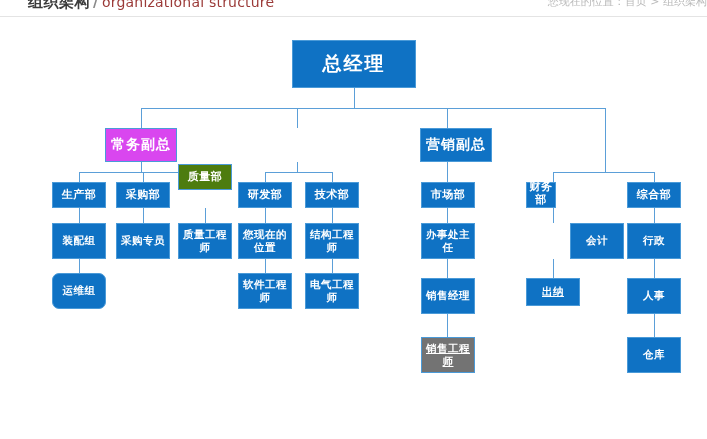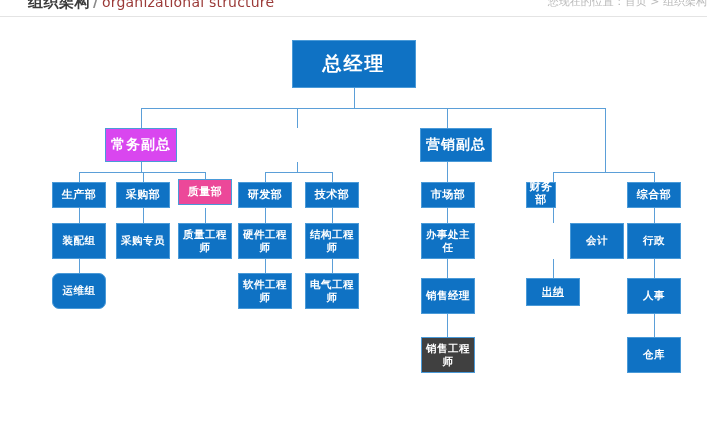--- a/index.html
+++ b/index.html
@@ -153,21 +153,21 @@
     </div>
     <div class="node lv2" style="left: 420px; top: 111px; width: 72px; height: 34px; background: rgb(15, 114, 196); border-color: rgb(74, 154, 216);">
       <span>营销副总</span>
     </div>
     <div class="node lv3" style="left: 52px; top: 165px; width: 54px; height: 26px; background: rgb(15, 114, 196); border-color: rgb(74, 154, 216);">
       <span>生产部</span>
     </div>
     <div class="node lv3" style="left: 116px; top: 165px; width: 54px; height: 26px; background: rgb(15, 114, 196); border-color: rgb(74, 154, 216);">
       <span>采购部</span>
     </div>
-    <div class="node lv3" style="left: 178px; top: 162px; width: 54px; height: 26px; background: #ec4899; border-color: rgb(74, 154, 216);">
+    <div class="node lv3" style="left: 178px; top: 147px; width: 54px; height: 26px; background: #4d7c0f; border-color: rgb(74, 154, 216);">
       <span>质量部</span>
     </div>
     <div class="node lv3" style="left: 238px; top: 165px; width: 54px; height: 26px; background: rgb(15, 114, 196); border-color: rgb(74, 154, 216);">
       <span>研发部</span>
     </div>
     <div class="node lv3" style="left: 305px; top: 165px; width: 54px; height: 26px; background: rgb(15, 114, 196); border-color: rgb(74, 154, 216);">
       <span>技术部</span>
     </div>
     <div class="node lv3" style="left: 421px; top: 165px; width: 54px; height: 26px; background: rgb(15, 114, 196); border-color: rgb(74, 154, 216);">
       <span>市场部</span>
@@ -181,21 +181,21 @@
     <div class="node lv4" style="left: 52px; top: 206px; width: 54px; height: 36px; background: rgb(15, 114, 196); border-color: rgb(74, 154, 216);">
       <span>装配组</span>
     </div>
     <div class="node lv4" style="left: 116px; top: 206px; width: 54px; height: 36px; background: rgb(15, 114, 196); border-color: rgb(74, 154, 216);">
       <span>采购专员</span>
     </div>
     <div class="node lv4" style="left: 178px; top: 206px; width: 54px; height: 36px; background: rgb(15, 114, 196); border-color: rgb(74, 154, 216);">
       <span>质量工程师</span>
     </div>
     <div class="node lv4" style="left: 238px; top: 206px; width: 54px; height: 36px; background: rgb(15, 114, 196); border-color: rgb(74, 154, 216);">
-      <span>硬件工程师</span>
+      <span>您现在的位置</span>
     </div>
     <div class="node lv4" style="left: 305px; top: 206px; width: 54px; height: 36px; background: rgb(15, 114, 196); border-color: rgb(74, 154, 216);">
       <span>结构工程师</span>
     </div>
     <div class="node lv4" style="left: 421px; top: 206px; width: 54px; height: 36px; background: rgb(15, 114, 196); border-color: rgb(74, 154, 216);">
       <span>办事处主任</span>
     </div>
     <div class="node lv4" style="left: 526px; top: 206px; width: 54px; height: 36px; background: rgb(15, 114, 196); border-color: rgb(74, 154, 216); margin-left: 44px;">
       <span>会计</span>
     </div>
@@ -213,19 +213,19 @@
     </div>
     <div class="node lv4" style="left: 421px; top: 261px; width: 54px; height: 36px; background: rgb(15, 114, 196); border-color: rgb(74, 154, 216);">
       <span>销售经理</span>
     </div>
     <div class="node lv4" style="left: 526px; top: 261px; width: 54px; height: 28px; background: rgb(15, 114, 196); border-color: rgb(74, 154, 216); text-decoration: underline;">
       <span>出纳</span>
     </div>
     <div class="node lv4" style="left: 627px; top: 261px; width: 54px; height: 36px; background: rgb(15, 114, 196); border-color: rgb(74, 154, 216);">
       <span>人事</span>
     </div>
-    <div class="node lv4" style="left: 421px; top: 320px; width: 54px; height: 36px; background: #404040; border-color: rgb(74, 154, 216);">
+    <div class="node lv4" style="left: 421px; top: 320px; width: 54px; height: 36px; background: #737373; border-color: rgb(74, 154, 216); text-decoration: underline;">
       <span>销售工程师</span>
     </div>
     <div class="node lv4" style="left: 627px; top: 320px; width: 54px; height: 36px; background: rgb(15, 114, 196); border-color: rgb(74, 154, 216);">
       <span>仓库</span>
     </div>
   </div>
 
 </body></html>

